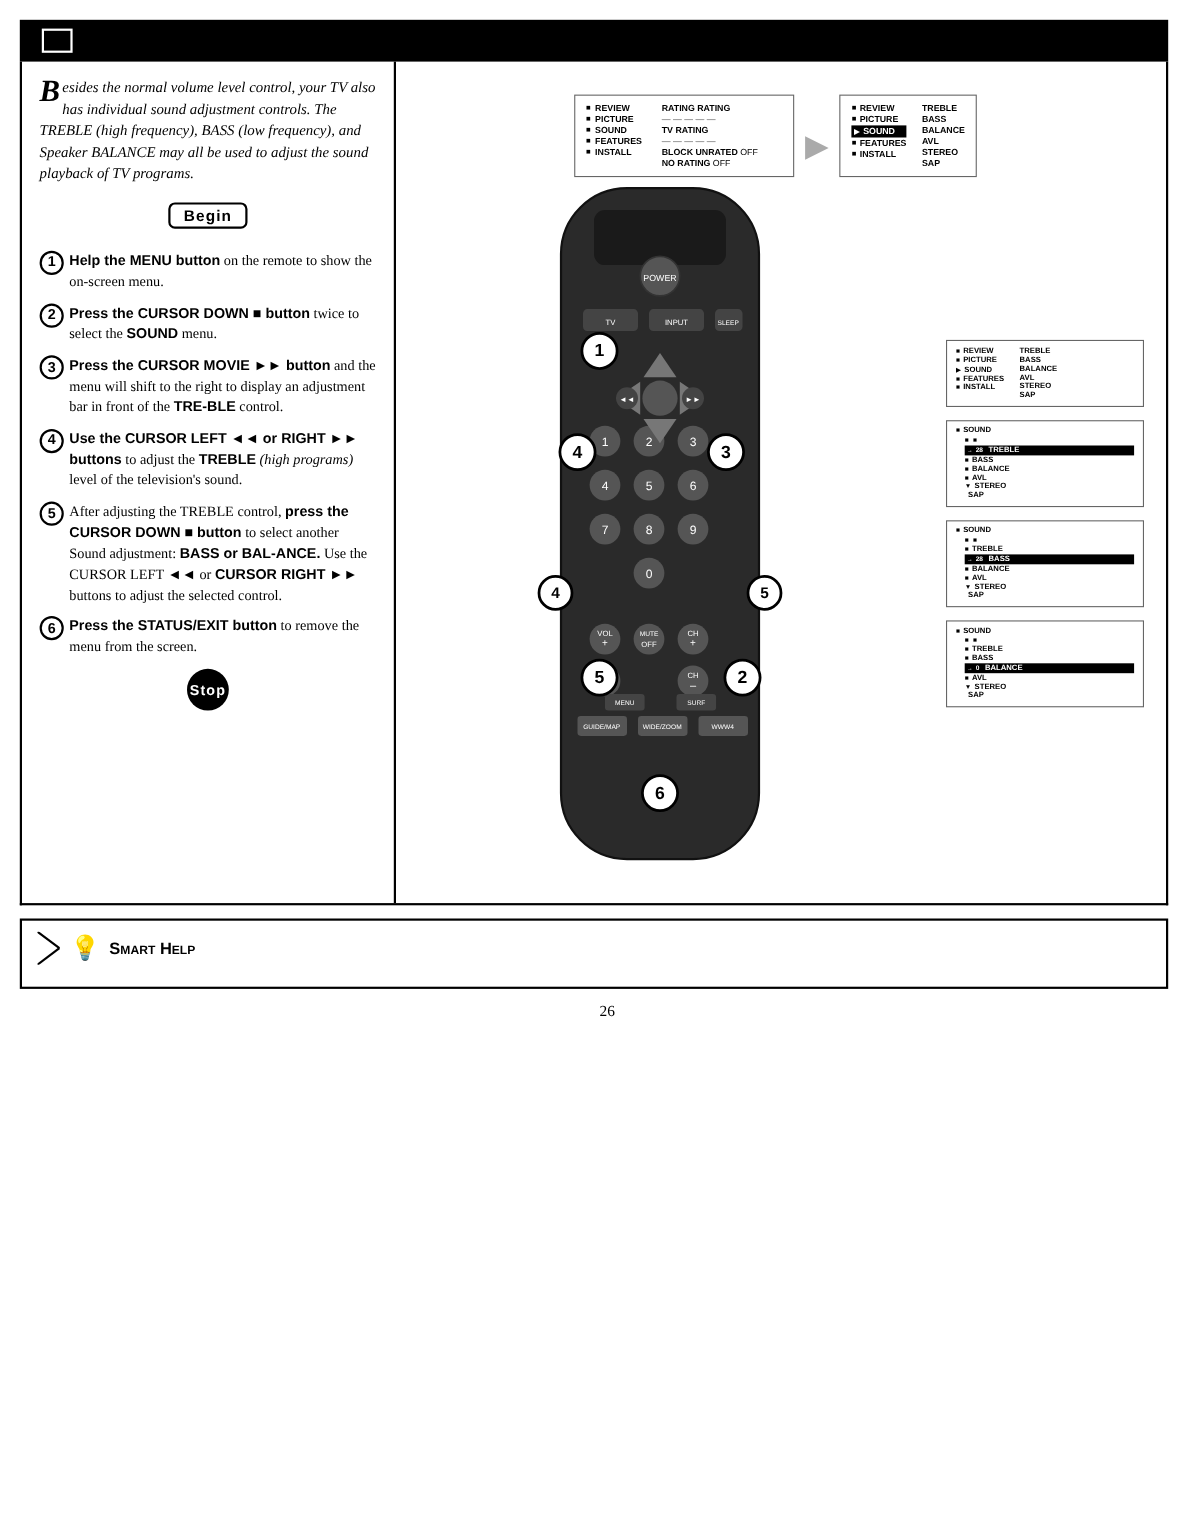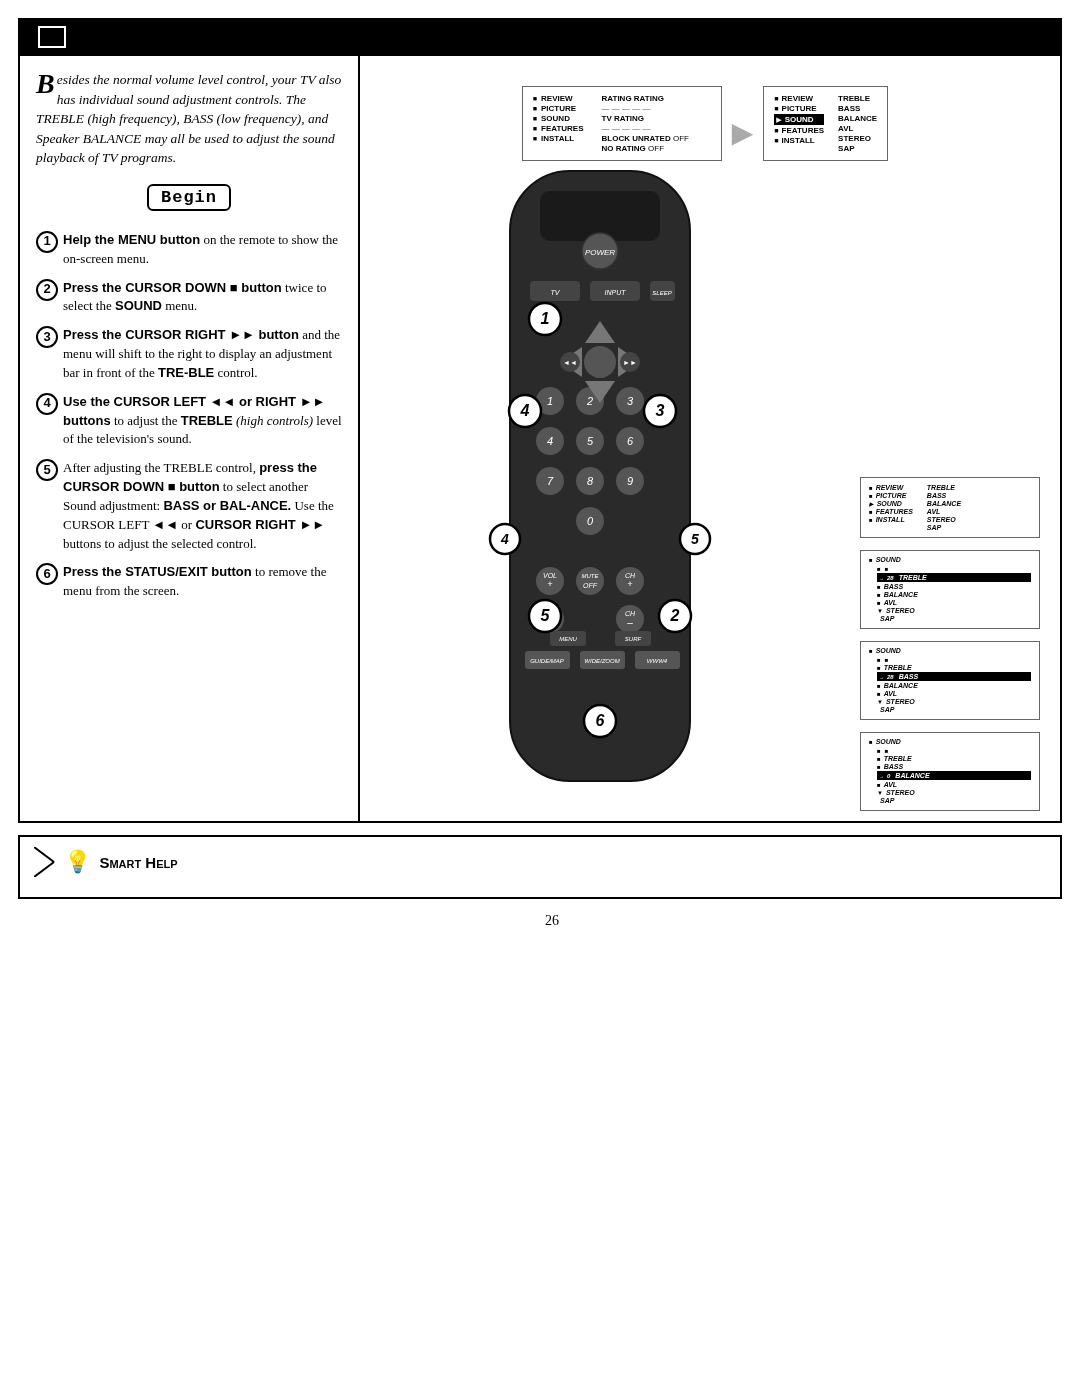--- a/index.html
+++ b/index.html
@@ -66,22 +66,22 @@
       float: left;
       margin-right: 2px;
     }
 
     .begin-badge {
       display: inline-block;
       border: 2.5px solid #000;
       border-radius: 6px;
       padding: 2px 12px;
       font-weight: bold;
-      font-size: 17px;
-      font-family: Liberation Mono, monospace;
+      font-size: 14px;
+      font-family: Liberation Sans, sans-serif;
       letter-spacing: 1px;
       margin: 6px 0 10px 0;
       text-align: right;
     }
 
     .steps {
       font-size: 13px;
       line-height: 1.45;
     }
     .step {
@@ -205,40 +205,43 @@
         <span class="step-text"><b>Help the MENU button</b> on the remote to show the on-screen menu.</span>
       </div>
 
       <div class="step">
         <span class="step-circle">2</span>
         <span class="step-text"><b>Press the CURSOR DOWN ■ button</b> twice to select the <b>SOUND</b> menu.</span>
       </div>
 
       <div class="step">
         <span class="step-circle">3</span>
-        <span class="step-text"><b>Press the CURSOR RIGHT ►► button</b> and the menu will shift to the right to display an adjustment bar in front of the <b>TRE-BLE</b> control.</span>
+        <span class="step-text"><b>Press the CURSOR MOVIE ►► button</b> and the menu will shift to the right to display an adjustment bar in front of the <b>TRE-BLE</b> control.</span>
       </div>
 
       <div class="step">
         <span class="step-circle">4</span>
-        <span class="step-text"><b>Use the CURSOR LEFT ◄◄ or RIGHT ►► buttons</b> to adjust the <b>TREBLE</b> <em>(high controls)</em> level of the television's sound.</span>
+        <span class="step-text"><b>Use the CURSOR LEFT ◄◄ or RIGHT ►► buttons</b> to adjust the <b>TREBLE</b> <em>(high programs)</em> level of the television's sound.</span>
       </div>
 
       <div class="step">
         <span class="step-circle">5</span>
         <span class="step-text">After adjusting the TREBLE control, <b>press the CURSOR DOWN ■ button</b> to select another Sound adjustment: <b>BASS or BAL-ANCE.</b> Use the CURSOR LEFT ◄◄ or <b>CURSOR RIGHT ►►</b> buttons to adjust the selected control.</span>
       </div>
 
       <div class="step">
         <span class="step-circle">6</span>
         <span class="step-text"><b>Press the STATUS/EXIT button</b> to remove the menu from the screen.</span>
       </div>
 
     </div>
 
+    <div class="stop-badge">
+      <span class="stop-circle">Stop</span>
+    </div>
 
   </div>
 
   <div class="right-panel">
 
     <div style="display:flex; align-items:flex-start; width:100%; margin-top:10px; gap:10px; justify-content:center;">
 
       <div style="border:1.5px solid #666; padding:6px 10px; font-size:8.5px; font-family:Arial,sans-serif; min-width:200px; margin-top:10px;">
         <div style="display:flex; gap:18px;">
           <div>
@@ -305,21 +308,21 @@
             <div style="font-size:8px; font-weight:bold; margin:1px 0;">BASS</div>
             <div style="font-size:8px; font-weight:bold; margin:1px 0;">BALANCE</div>
             <div style="font-size:8px; font-weight:bold; margin:1px 0;">AVL</div>
             <div style="font-size:8px; font-weight:bold; margin:1px 0;">STEREO</div>
             <div style="font-size:8px; font-weight:bold; margin:1px 0;">SAP</div>
           </div>
         </div>
       </div>
     </div>
 
-    <div style="display:flex; align-items:flex-end; width:100%; margin-top:-30px; position:relative;font-style:italic;">
+    <div style="display:flex; align-items:center; width:100%; margin-top:-30px; position:relative;">
 
       <div style="flex:1; display:flex; justify-content:center; align-items:flex-start; padding-top:30px;">
         <div class="remote-wrap">
           <svg width="300" height="640" viewBox="0 0 300 640" xmlns="http://www.w3.org/2000/svg">
 
             <rect x="60" y="10" width="180" height="610" rx="60" ry="60" fill="#2a2a2a" stroke="#111" stroke-width="2"></rect>
 
             <rect x="90" y="30" width="120" height="50" rx="10" fill="#1a1a1a"></rect>
 
             <circle cx="150" cy="90" r="18" fill="#555" stroke="#333" stroke-width="1.5"></circle>

